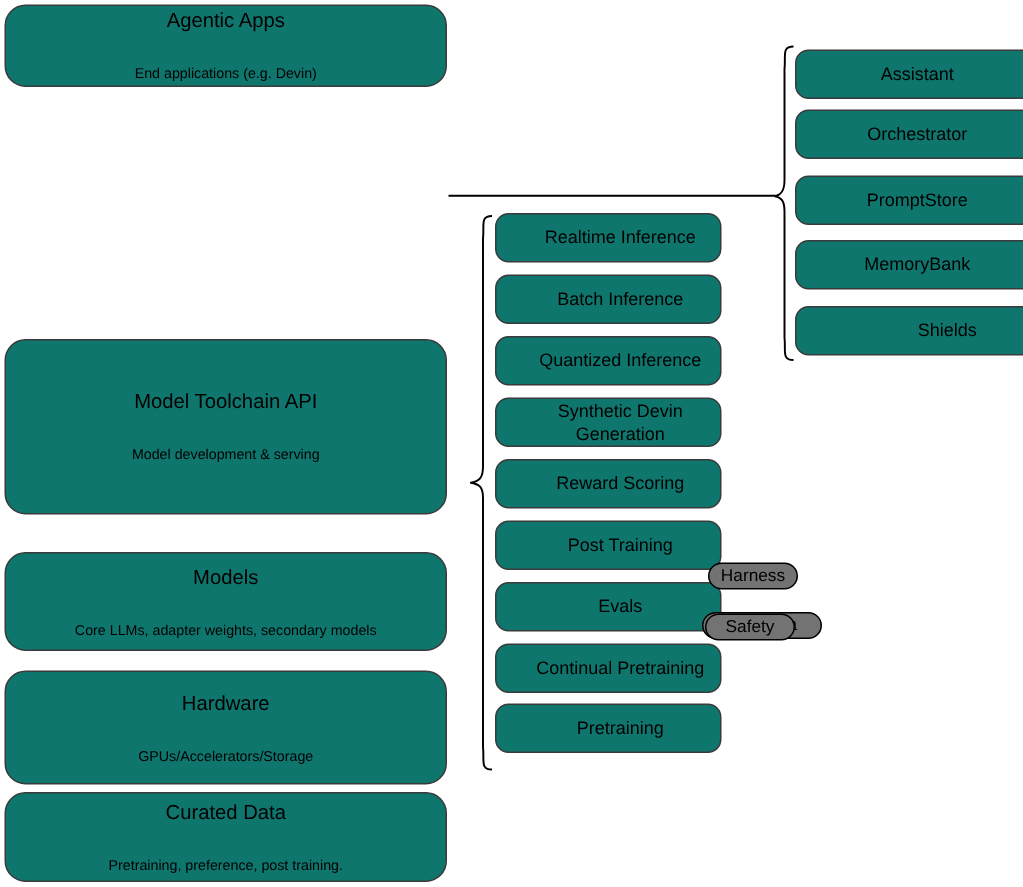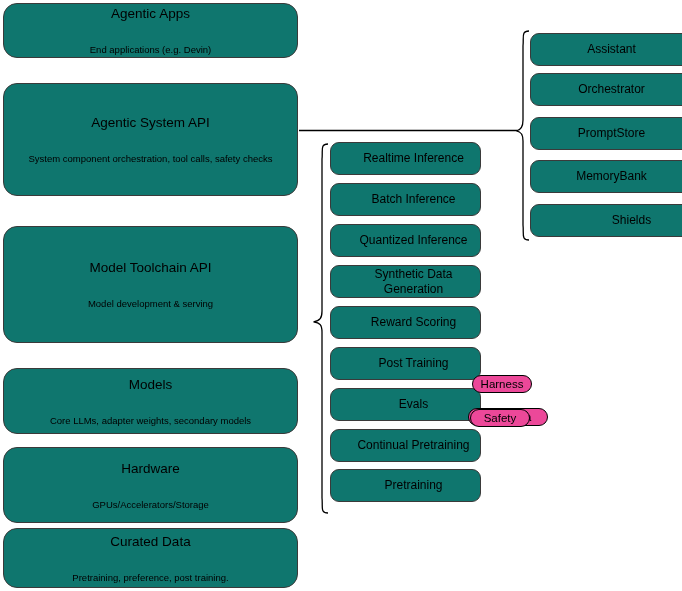--- a/index.html
+++ b/index.html
@@ -81,21 +81,21 @@
     font-size: 12px;
     line-height: 15px;
   }
 
   
   .tag {
     position: absolute;
     box-sizing: border-box;
     border: 1.3px solid #000000;
     border-radius: 999px;
-    background: #ec4899;
+    background: #737373;
     height: 18px;
     display: flex;
     align-items: center;
     justify-content: center;
     font-size: 11.5px;
     line-height: 14px;
   }
 
   
   #wires {
@@ -115,24 +115,20 @@
 </head>
 <body>
 
 <div id="canvas">
 
   <div class="node layer" style="top:3px; height:55px;">
     <div class="title">Agentic Apps</div>
     <div class="subtitle">End applications (e.g. Devin)</div>
   </div>
 
-  <div class="node layer" style="top:83px; height:113px;">
-    <div class="title">Agentic System API</div>
-    <div class="subtitle">System component orchestration, tool calls, safety checks</div>
-  </div>
 
   <div class="node layer" style="top:226px; height:117px;">
     <div class="title">Model Toolchain API</div>
     <div class="subtitle">Model development &amp; serving</div>
   </div>
 
   <div class="node layer" style="top:368px; height:66px;">
     <div class="title">Models</div>
     <div class="subtitle">Core LLMs, adapter weights, secondary models</div>
   </div>
@@ -150,21 +146,21 @@
   <div class="node mid" style="top:142px;">
     <div class="label">Realtime Inference</div>
   </div>
   <div class="node mid" style="top:183px;">
     <div class="label">Batch Inference</div>
   </div>
   <div class="node mid" style="top:224px;">
     <div class="label">Quantized Inference</div>
   </div>
   <div class="node mid" style="top:265px;">
-    <div class="label">Synthetic Data Generation</div>
+    <div class="label">Synthetic Devin Generation</div>
   </div>
   <div class="node mid" style="top:306px;">
     <div class="label">Reward Scoring</div>
   </div>
   <div class="node mid" style="top:347px;">
     <div class="label">Post Training</div>
   </div>
   <div class="node mid" style="top:388px;">
     <div class="label">Evals</div>
   </div>

